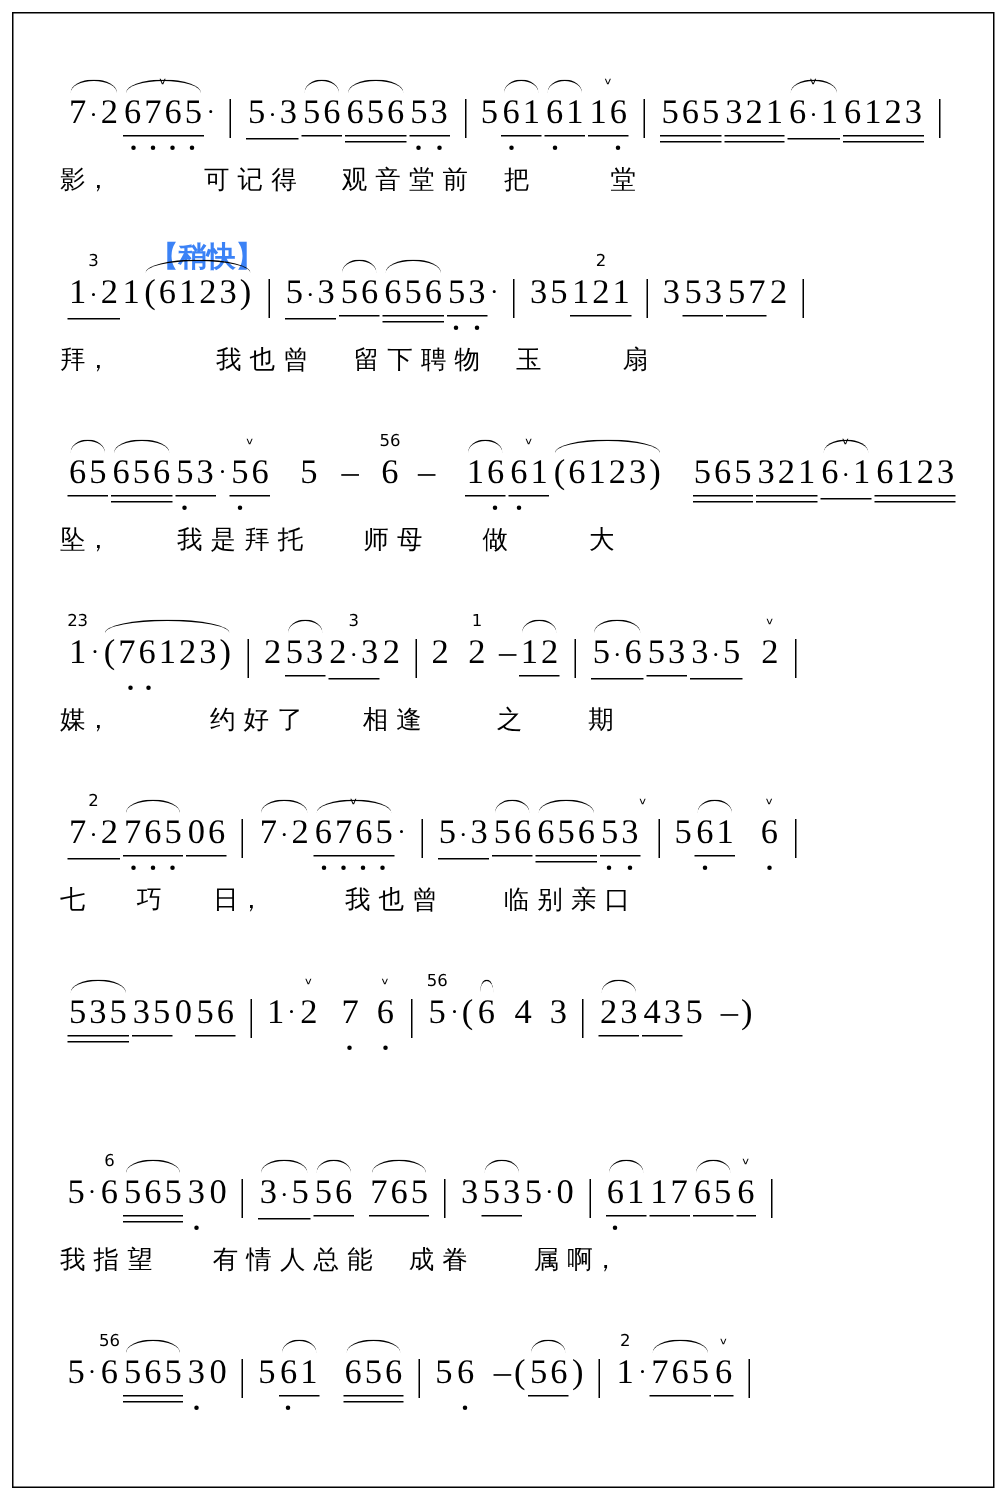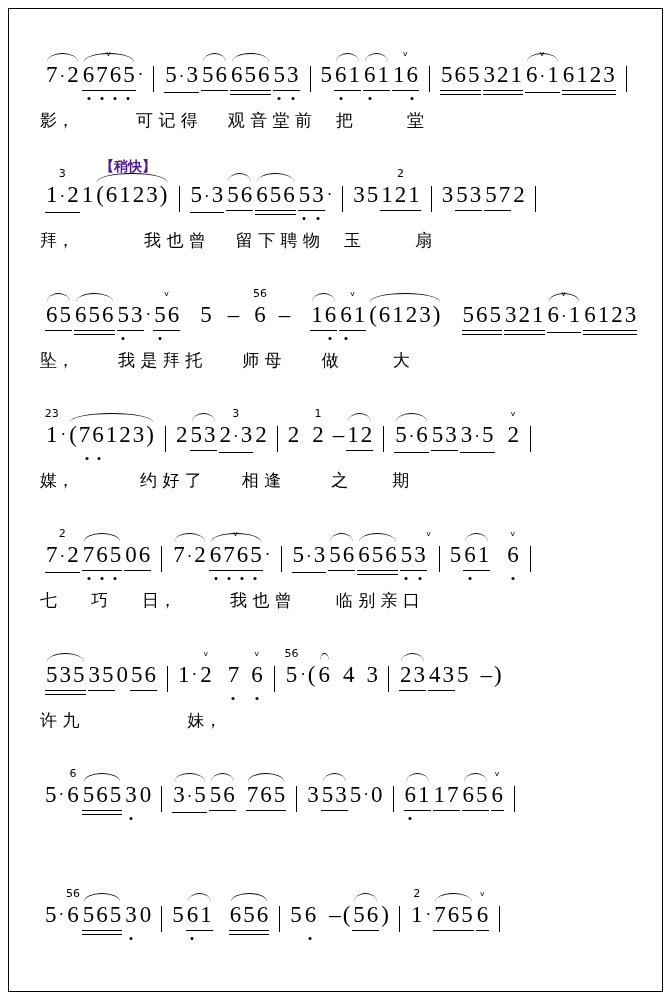--- a/index.html
+++ b/index.html
@@ -33,24 +33,24 @@
   }
   .system {
     position: relative;
     margin-bottom: 15px;
     height: 105px;
   }
   .tempo-mark {
     position: absolute;
     top: -2px;
     left: 60px;
-    font-size: 14px;
+    font-size: 19px;
     font-weight: bold;
     font-family: "DejaVu Sans", sans-serif;
-    color: #4c1d95;
+    color: #3b82f6;
   }
   .notes-row {
     position: absolute;
     top: 22px;
     left: 0;
     width: 100%;
     height: 44px;
     display: flex;
     align-items: flex-start;
   }
@@ -689,25 +689,20 @@
           <span class="group">
             <span class="note">4</span><span class="note">3</span>
             <span class="beam"></span>
           </span>
           <span class="note">5</span>
           <span class="lyric-spacer" style="width:10px"></span>
           <span class="note">–</span>
             <span class="note">)</span>
         </div>
       </div>
-      <div class="lyrics-row">
-        <span class="lyric">许 九</span>
-        <span class="lyric-spacer" style="width:108px"></span>
-        <span class="lyric">妹，</span>
-      </div>
     </div>
 
     <div class="system">
       <div class="notes-row">
         <div class="measure">
           <span class="note">5</span>
             <span class="note small">·</span>
           <span class="group">
             <span class="orn">6</span>
             <span class="note">6</span>
@@ -772,20 +767,29 @@
             <span class="note">6</span><span class="note">5</span>
             <span class="beam"></span>
           </span>
           <span class="group">
             <span class="orn-v">ᵛ</span>
             <span class="note">6</span>
             <span class="beam"></span>
           </span>
         </div>
         <span class="barline"></span>
+      </div>
+      <div class="lyrics-row">
+        <span class="lyric">我 指 望</span>
+        <span class="lyric-spacer" style="width:40px"></span>
+        <span class="lyric">有 情 人 总 能</span>
+        <span class="lyric-spacer" style="width:24px"></span>
+        <span class="lyric">成 眷</span>
+        <span class="lyric-spacer" style="width:44px"></span>
+        <span class="lyric">属 啊，</span>
       </div>
     </div>
 
     <div class="system">
       <div class="notes-row">
         <div class="measure">
           <span class="note">5</span>
             <span class="note small">·</span>
           <span class="group">
             <span class="orn">56</span>

